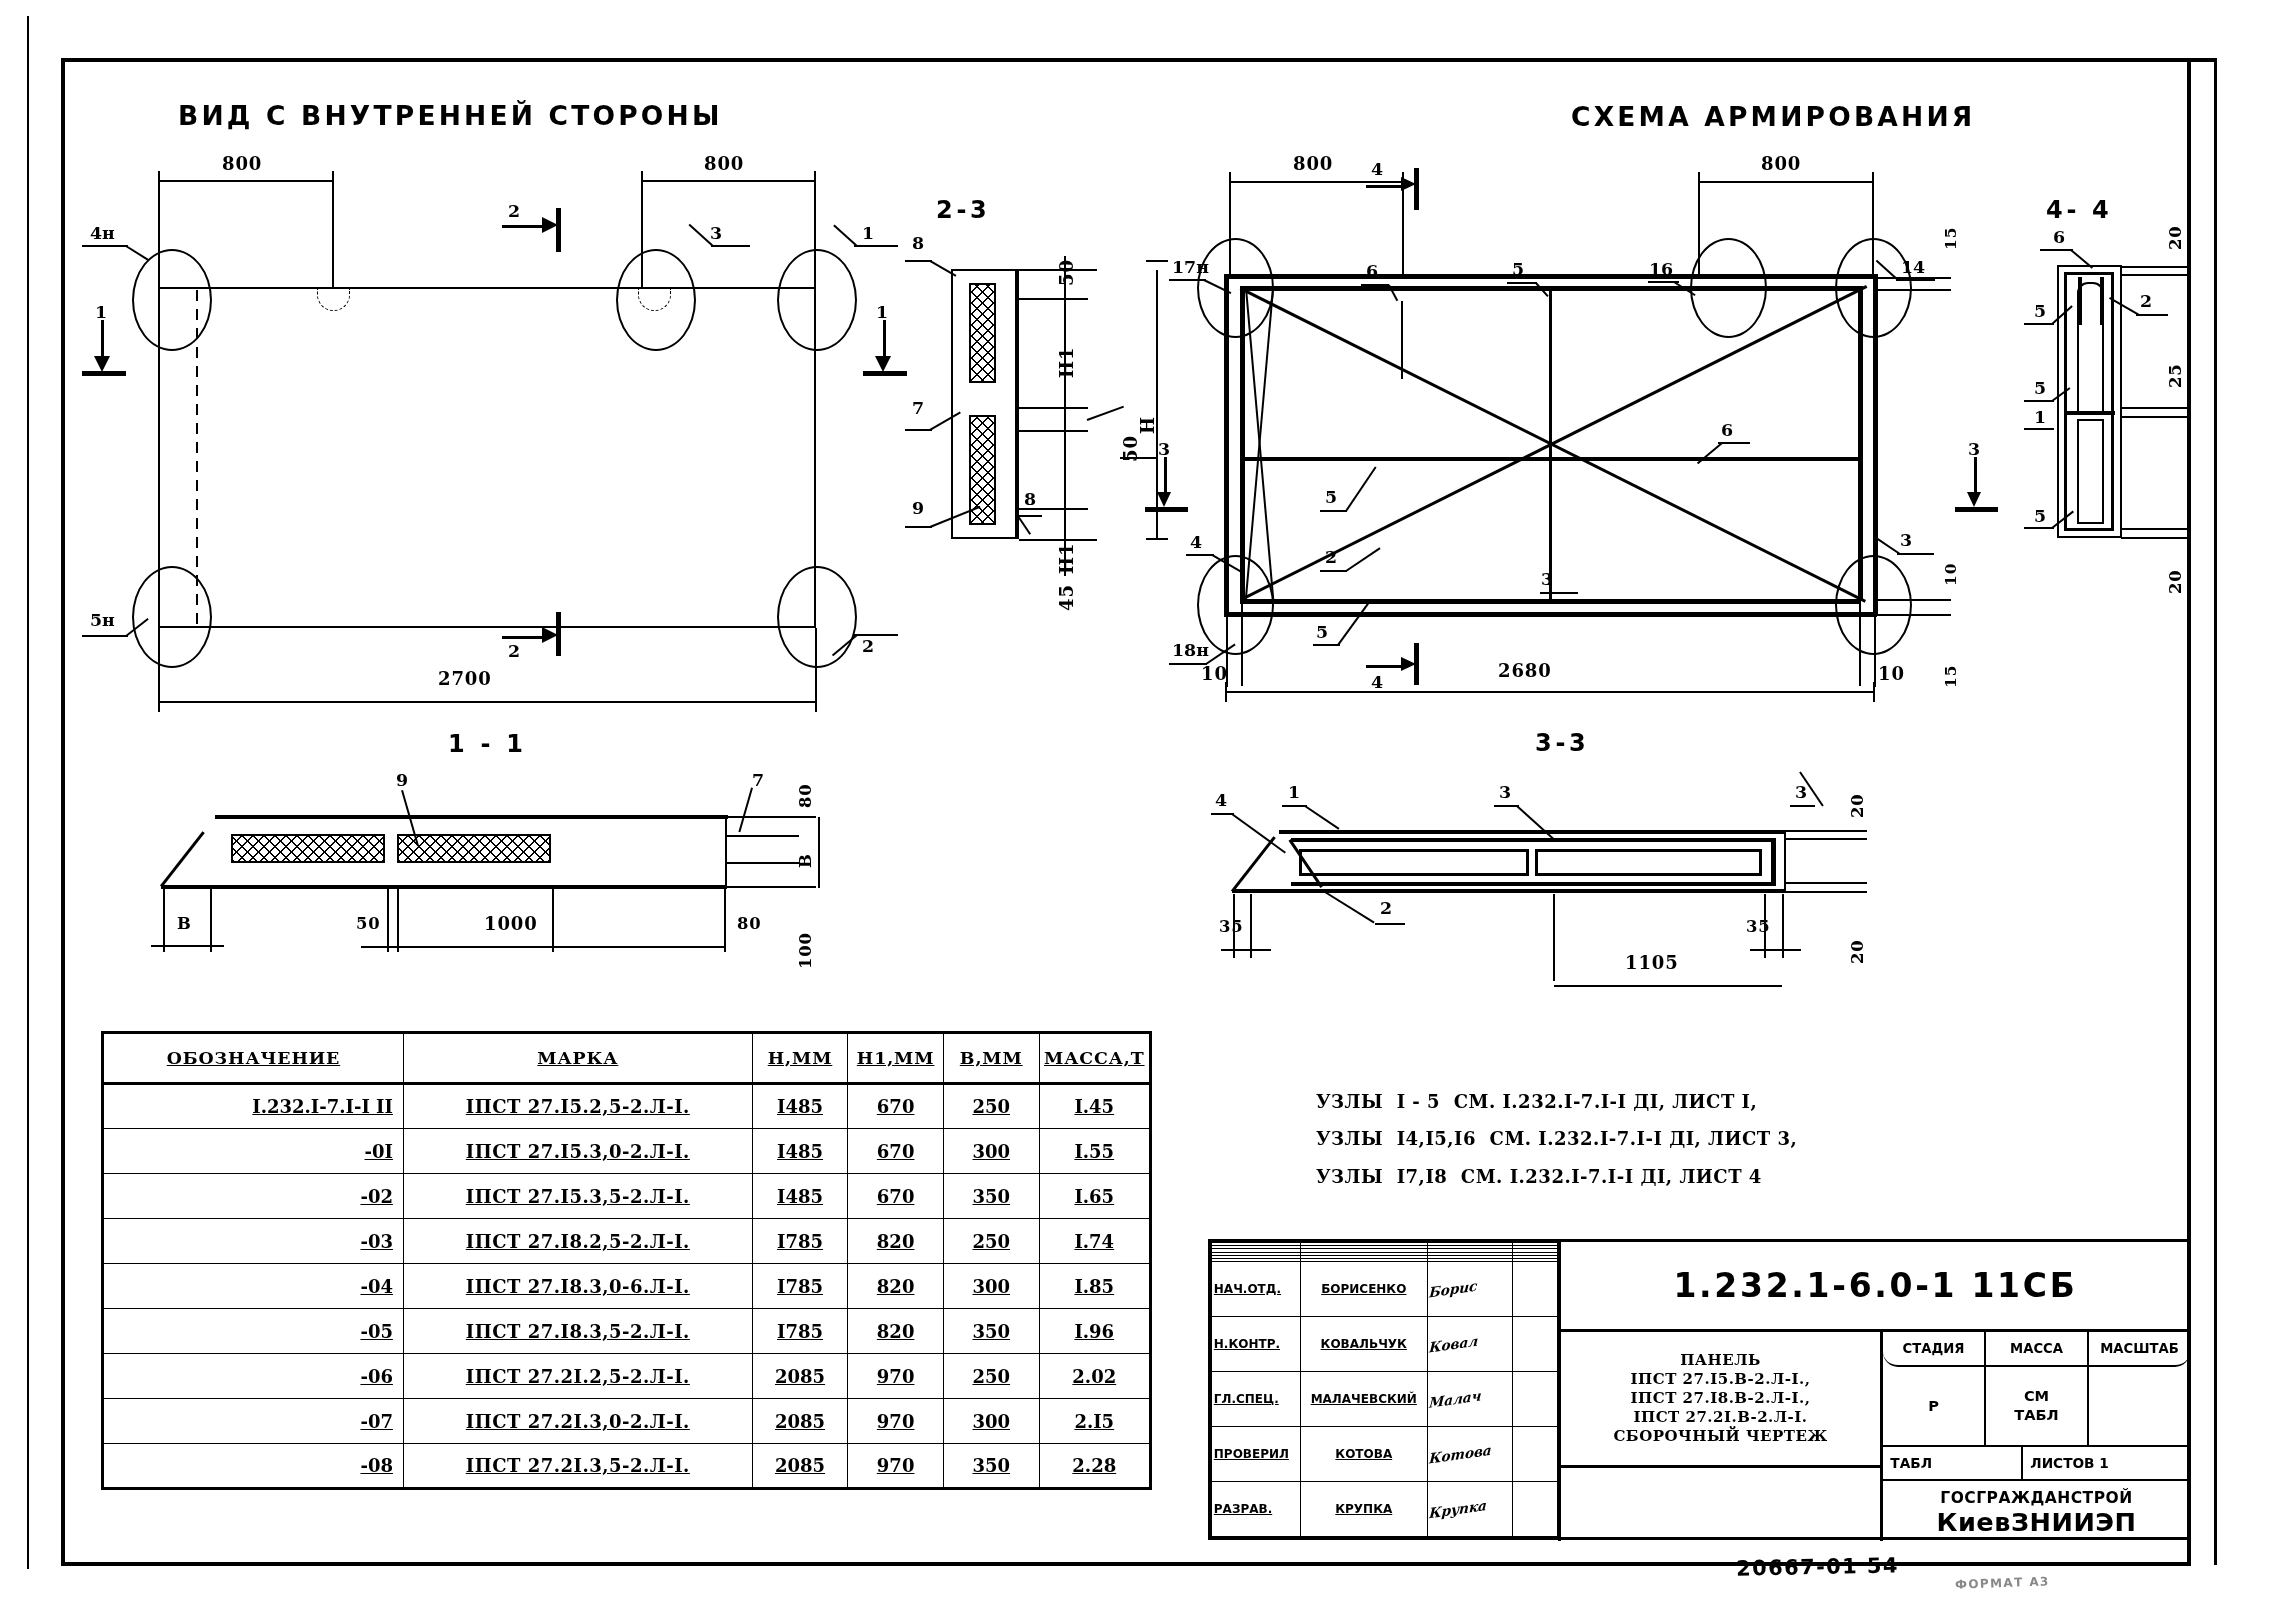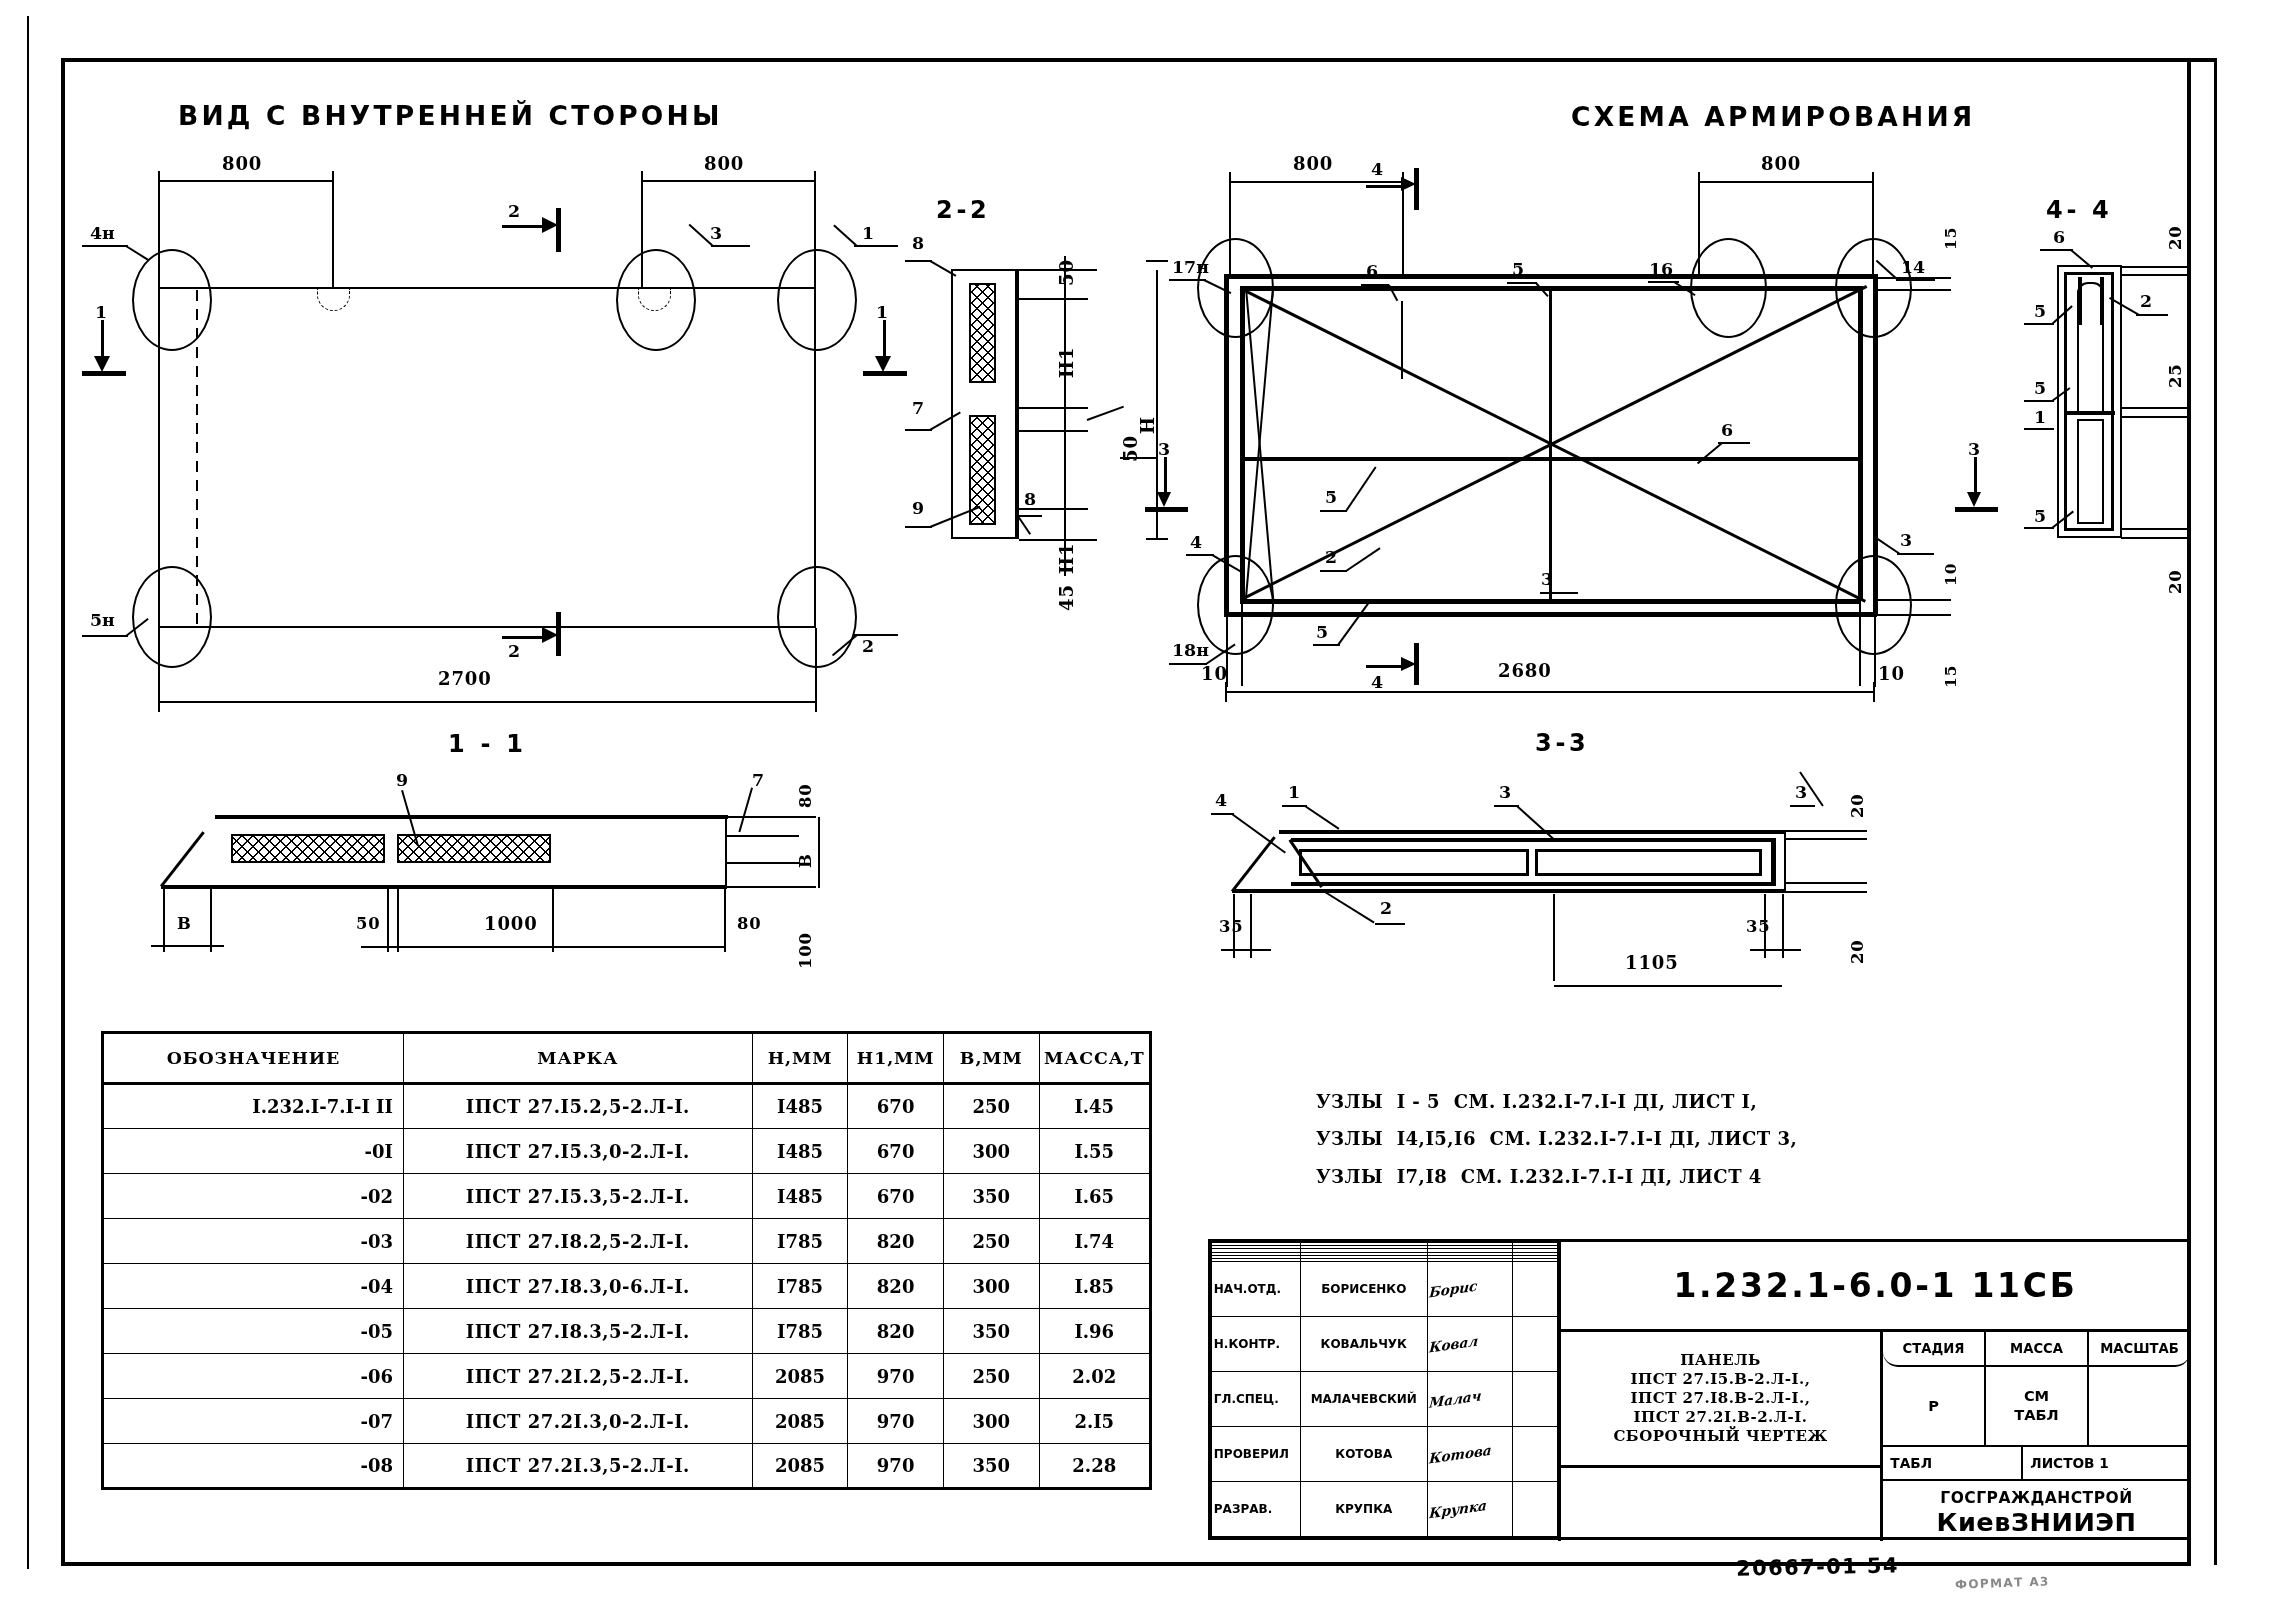--- a/index.html
+++ b/index.html
@@ -28,21 +28,21 @@
   
   .tick{background:#000;width:1.8px;height:20px;}
   
   .hatch{
     background-image:
       repeating-linear-gradient(45deg,#000 0 1.4px,transparent 1.4px 7.8px),
       repeating-linear-gradient(-45deg,#000 0 1.4px,transparent 1.4px 7.8px);
     border:2.7px solid #000;box-sizing:border-box;background-color:#fff;
   }
   
-  table{border-collapse:collapse;font-family:"DejaVu Serif",serif;font-weight:bold;}
+  table{border-collapse:collapse;font-family:"DejaVu Serif",serif;font-weight:bold;text-decoration:underline;}
   #spec-table{left:101px;top:1031px;width:1051px;}
   #spec-table table{width:100%;border:3.2px solid #000;}
   #spec-table th,#spec-table td{border:1.8px solid #000;font-size:18px;padding:0;height:31px;}
   #spec-table th{height:48px;letter-spacing:0.9px;font-size:17.4px;}
   #spec-table td.c1{text-align:right;padding-right:10px;width:265px;}
   #spec-table td.c2{text-align:center;width:320px;letter-spacing:0.5px;}
   #spec-table td.cn{text-align:center;width:87px;}
   #spec-table tbody tr{height:45px;}
   #spec-table thead tr{border-bottom:3.7px solid #000;}
   
@@ -166,21 +166,21 @@
 <div class="abs" style="left:875px;top:356px;width:0;height:0;border-top:16.4px solid #000;border-left:8.2px solid transparent;border-right:8.2px solid transparent;"></div>
 <div class="abs hl-t" style="left:863px;top:371px;width:44px;"></div>
 
 <div class="abs dimtxt" style="left:438px;top:668px;">2700</div>
 <div class="abs dim" style="left:159px;top:701px;width:657px;"></div>
 <div class="abs tick" style="left:158px;top:692px;"></div>
 <div class="abs tick" style="left:815px;top:692px;"></div>
 <div class="abs dimv" style="left:158px;top:628px;height:76px;"></div>
 <div class="abs dimv" style="left:815px;top:628px;height:76px;"></div>
 
-<div class="abs secttl" style="left:936px;top:196px;">2-2</div>
+<div class="abs secttl" style="left:936px;top:196px;">2-3</div>
 
 <div class="abs" style="left:951px;top:269px;width:68px;height:270px;border:2.7px solid #000;box-sizing:border-box;background:#fff;"></div>
 <div class="abs vl" style="left:1015px;top:269px;height:270px;"></div>
 
 <div class="abs hatch" style="left:969px;top:283px;width:27px;height:100px;"></div>
 <div class="abs hatch" style="left:969px;top:415px;width:27px;height:110px;"></div>
 
 <div class="abs lbl" style="left:912px;top:233px;">8</div>
 <div class="abs dim" style="left:905px;top:260px;width:26.5px;"></div>
 <div class="abs" style="left:930px;top:260px;width:30px;height:1.8px;background:#000;transform:rotate(30deg);transform-origin:left center;"></div>

